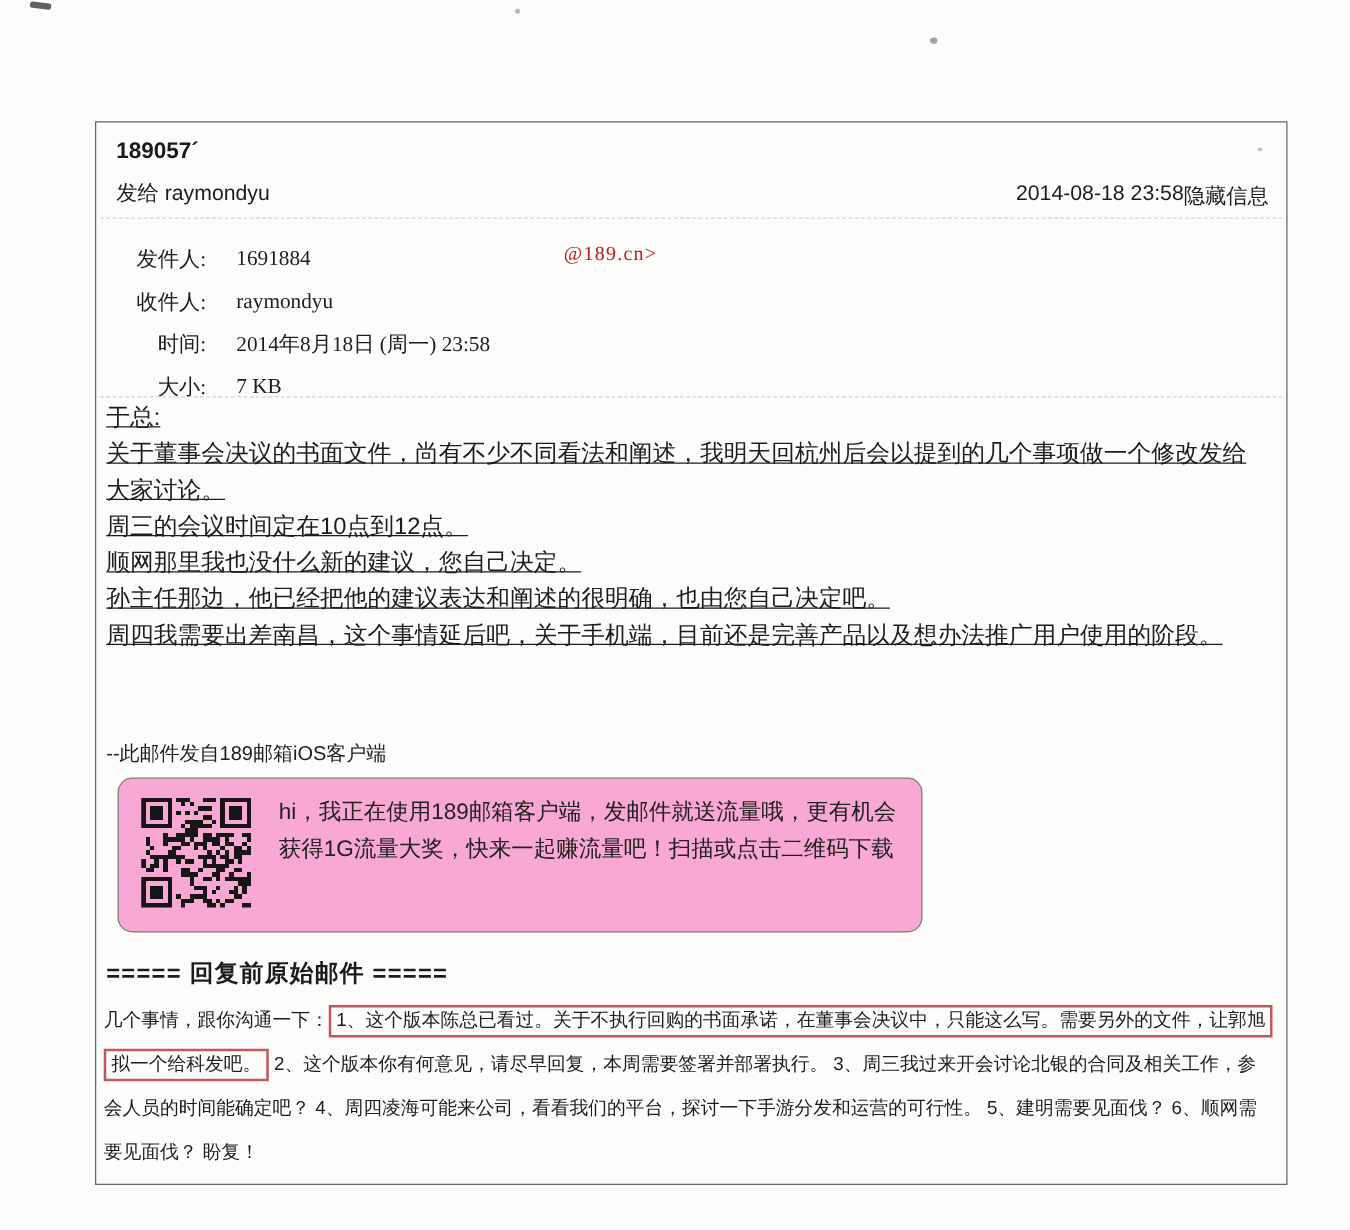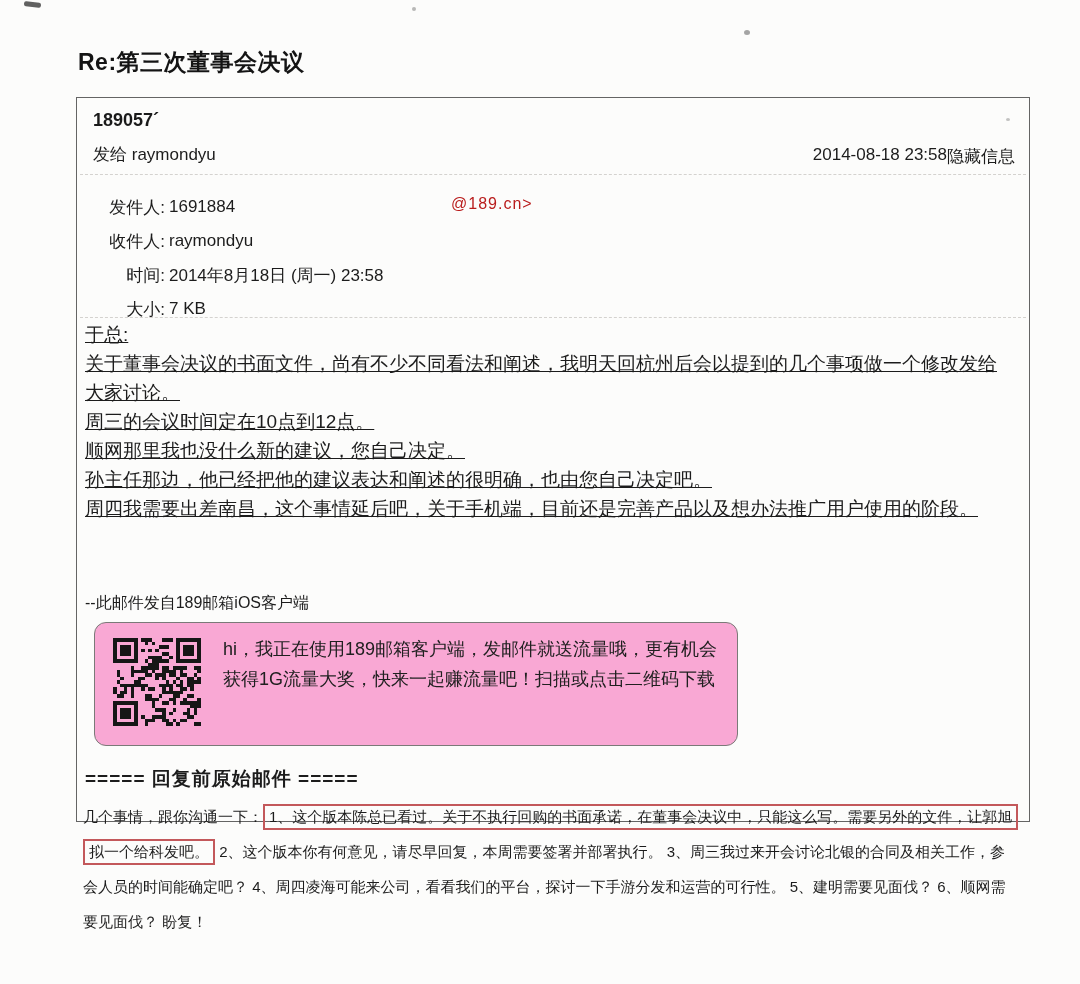--- a/index.html
+++ b/index.html
@@ -8,34 +8,34 @@
     position:relative; width:1080px; height:984px;
     background:#fcfcfb; overflow:hidden;
     font-family:"Liberation Sans","DejaVu Sans",sans-serif;
     color:#1c1c1c;
   }
   .page-title {
     position:absolute; left:78px; top:47px;
     font-size:23px; font-weight:700; color:#141414; letter-spacing:0.5px;
   }
   .email-card {
-    position:absolute; left:76px; top:97px; width:954px; height:725px;
+    position:absolute; left:76px; top:97px; width:954px; height:851px;
     border:1.5px solid #646464; background:transparent;
   }
   .sender-id { position:absolute; left:16px; top:12px; font-size:18px; font-weight:700; color:#1a1a1a; }
   .to-row {
     position:absolute; left:16px; right:14px; top:45px;
     display:flex; justify-content:space-between; align-items:baseline; font-size:17px;
   }
   .to-row .right { display:flex; gap:0; }
   .sep { position:absolute; left:3px; right:3px; border-top:1px dashed #d4d2cf; }
   .sep1 { top:76px; }
   .sep2 { top:219px; }
   .headers { position:absolute; left:22px; top:92px; font-size:17px; }
-  .hrow { display:grid; grid-template-columns:66px auto; column-gap:4px; height:34px; align-items:center; position:relative; }
+  .hrow { display:grid; grid-template-columns:66px auto; column-gap:24px; height:34px; align-items:center; position:relative;font-family:Liberation Serif, serif; }
   .hrow .lbl { text-align:right; }
   .faint-domain {
     position:absolute; left:352px; top:5px;
     color:#b91c1c; filter:blur(0.4px); font-size:16px; letter-spacing:1px;
   }
   .body-block { position:absolute; left:8px; top:222px; right:18px; font-size:19px; line-height:29px; }
   .salutation { margin-bottom:36px; }
   .body-block p { margin:0;text-decoration:underline; }
   .signature { position:absolute; left:8px; top:495px; font-size:16px; }
   .promo-card {
@@ -58,21 +58,20 @@
 </style>
 </head>
 <body>
 
 <div class="paper">
   <span class="speck sp1"></span>
   <span class="speck sp2"></span>
   <span class="speck sp3"></span>
   <span class="speck sp4"></span>
 
-  <h1 class="page-title">Re:第三次董事会决议</h1>
 
   <div class="email-card">
 
     <div class="sender-id">189057´</div>
 
     <div class="to-row">
       <span>发给 raymondyu</span>
       <span class="right">
         <span>2014-08-18 23:58</span>
         <span>隐藏信息</span>

